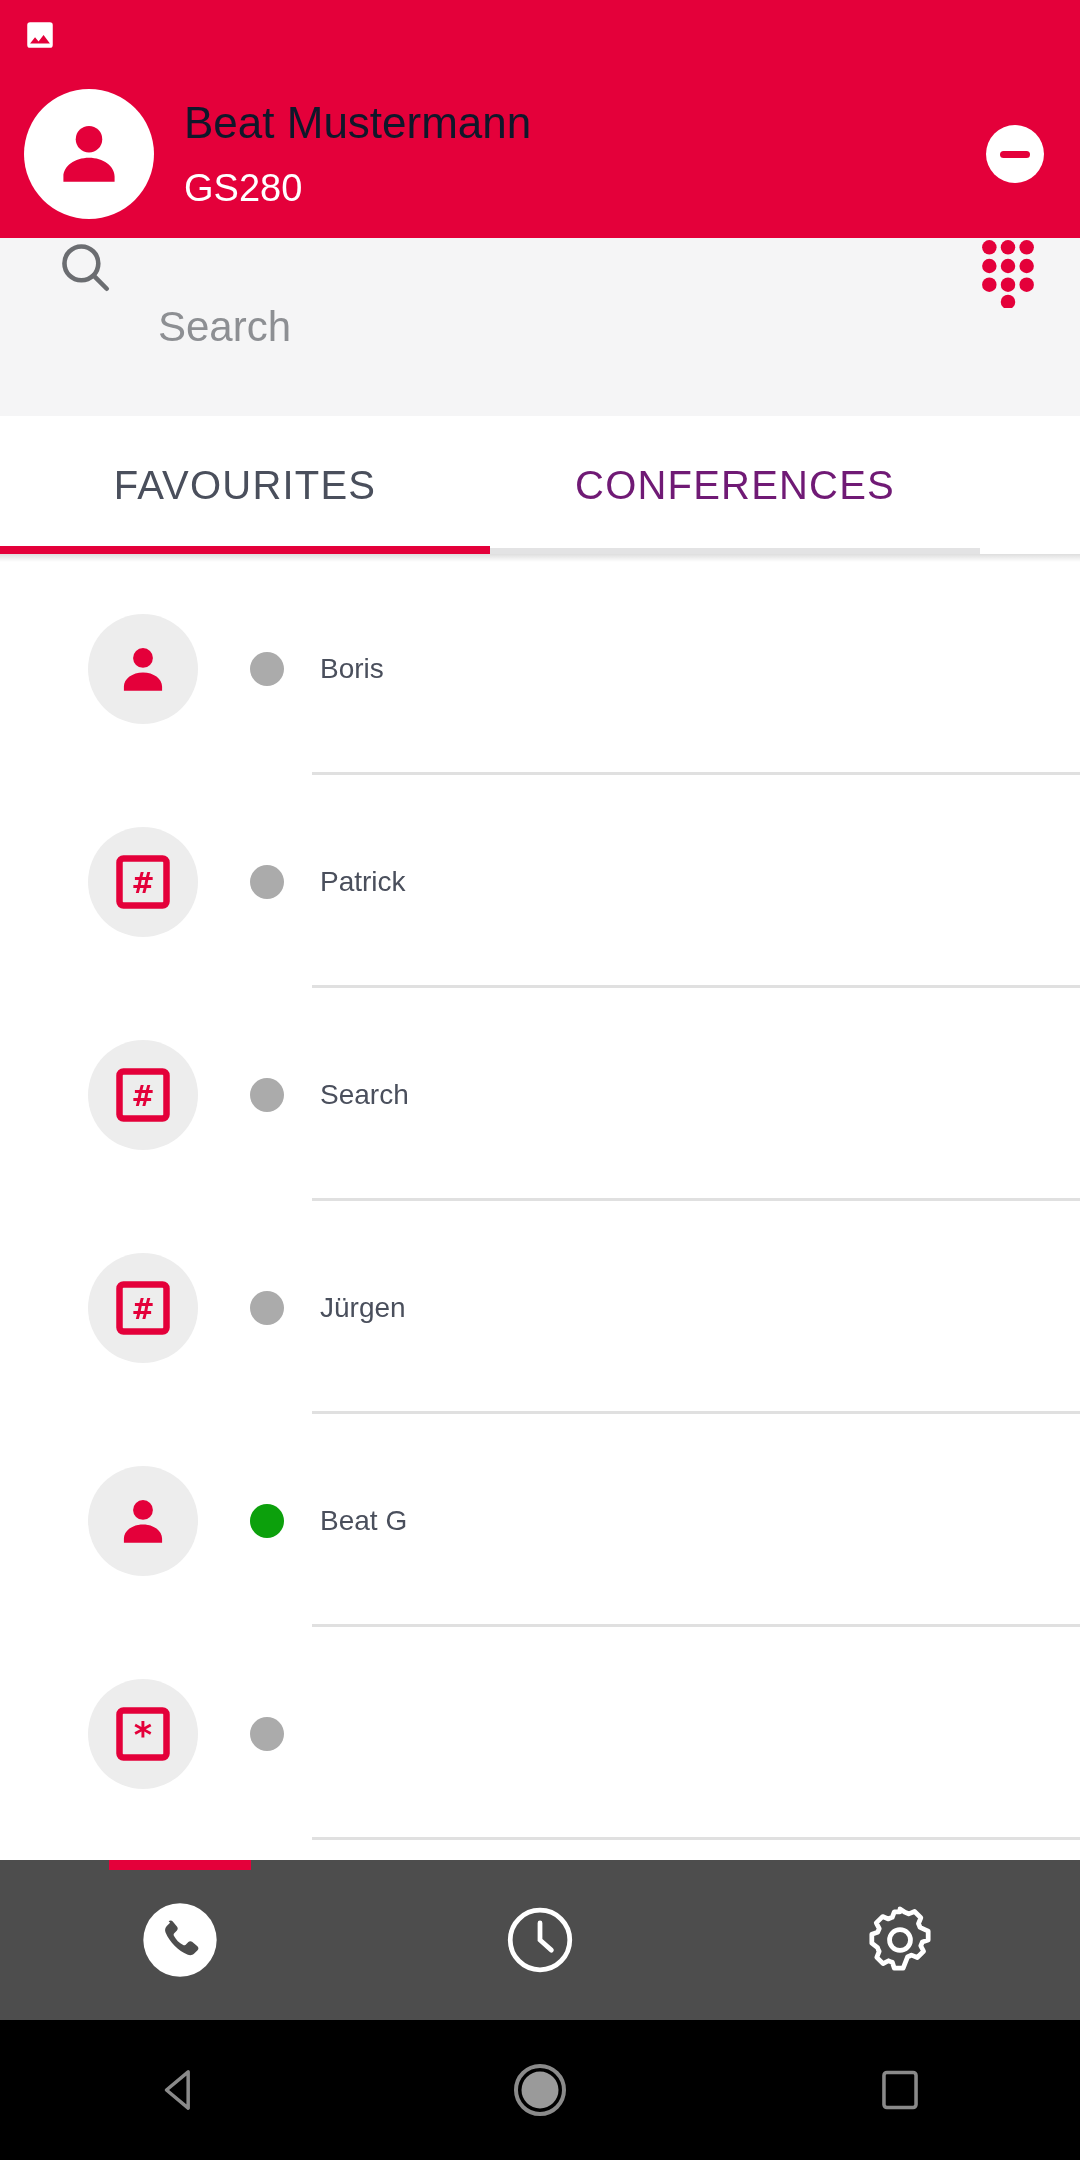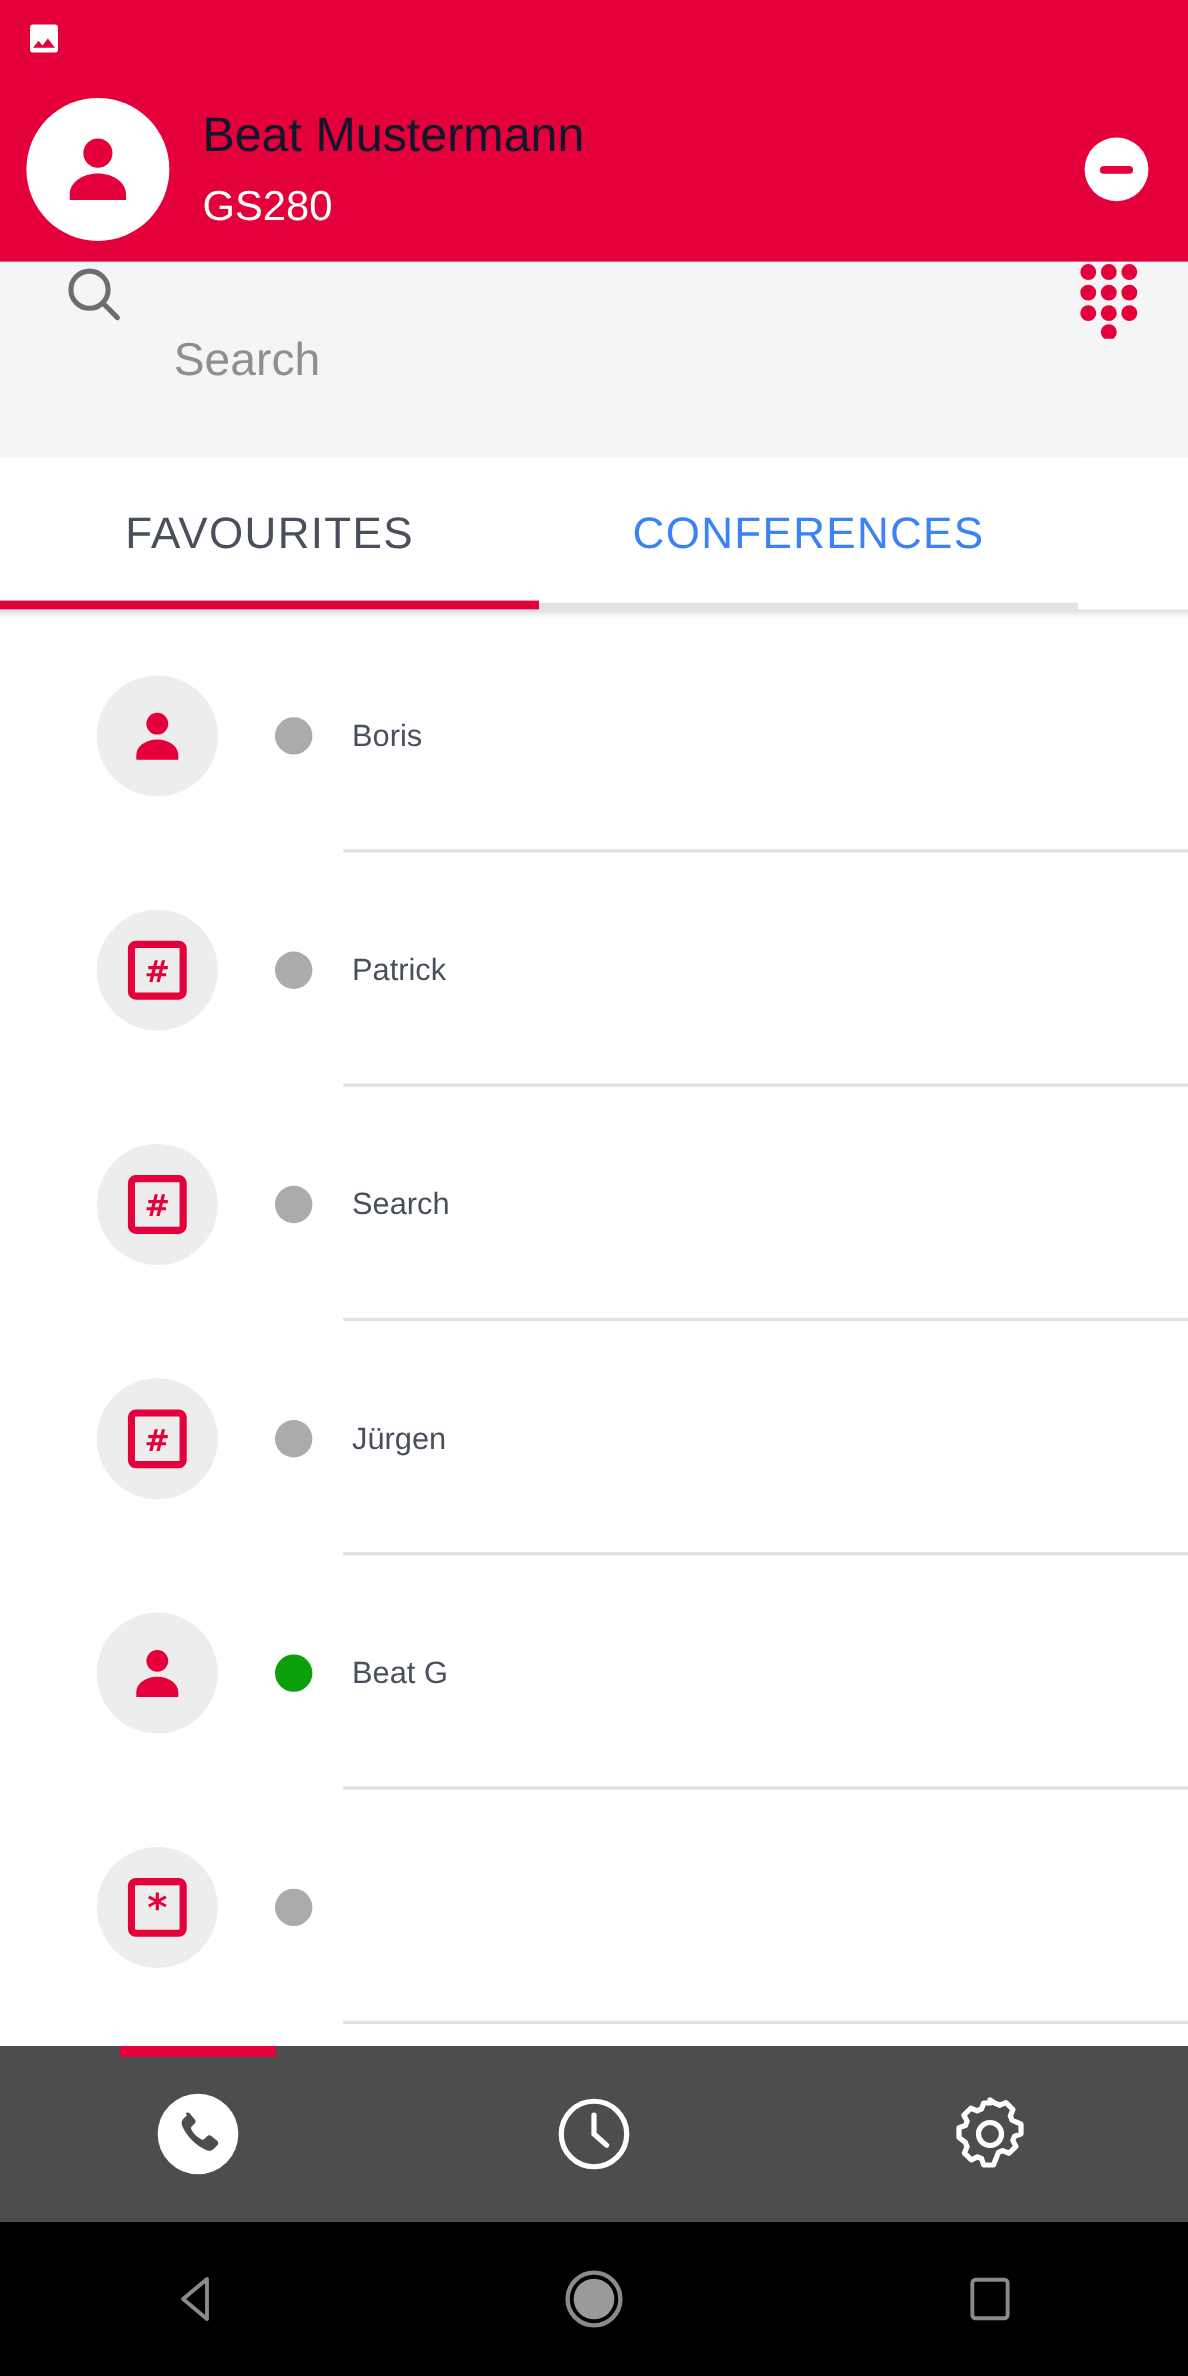--- a/index.html
+++ b/index.html
@@ -82,21 +82,21 @@
   }
   .tab {
     flex:1 1 50%; position:relative;
     display:flex; align-items:center; justify-content:center;
   }
   .tab-label {
     font-size:40px; font-weight:400; letter-spacing:1.2px;
     text-transform:none;
   }
   .tab.active .tab-label { color:#4a4f5c; }
-  .tab.inactive .tab-label { color:#3b82f6; }
+  .tab.inactive .tab-label { color:#701a75; }
   .tab-underline {
     position:absolute; bottom:0; left:0; width:100%; height:8px;
     background:var(--brand,#E4003A);
   }
   .tab-restline {
     position:absolute; bottom:0; left:0; width:100%; height:6px;
     background:#e3e3e4;
   }
   .tabs-shadow {
     position:absolute; top:554px; left:0; width:1080px; height:8px;

